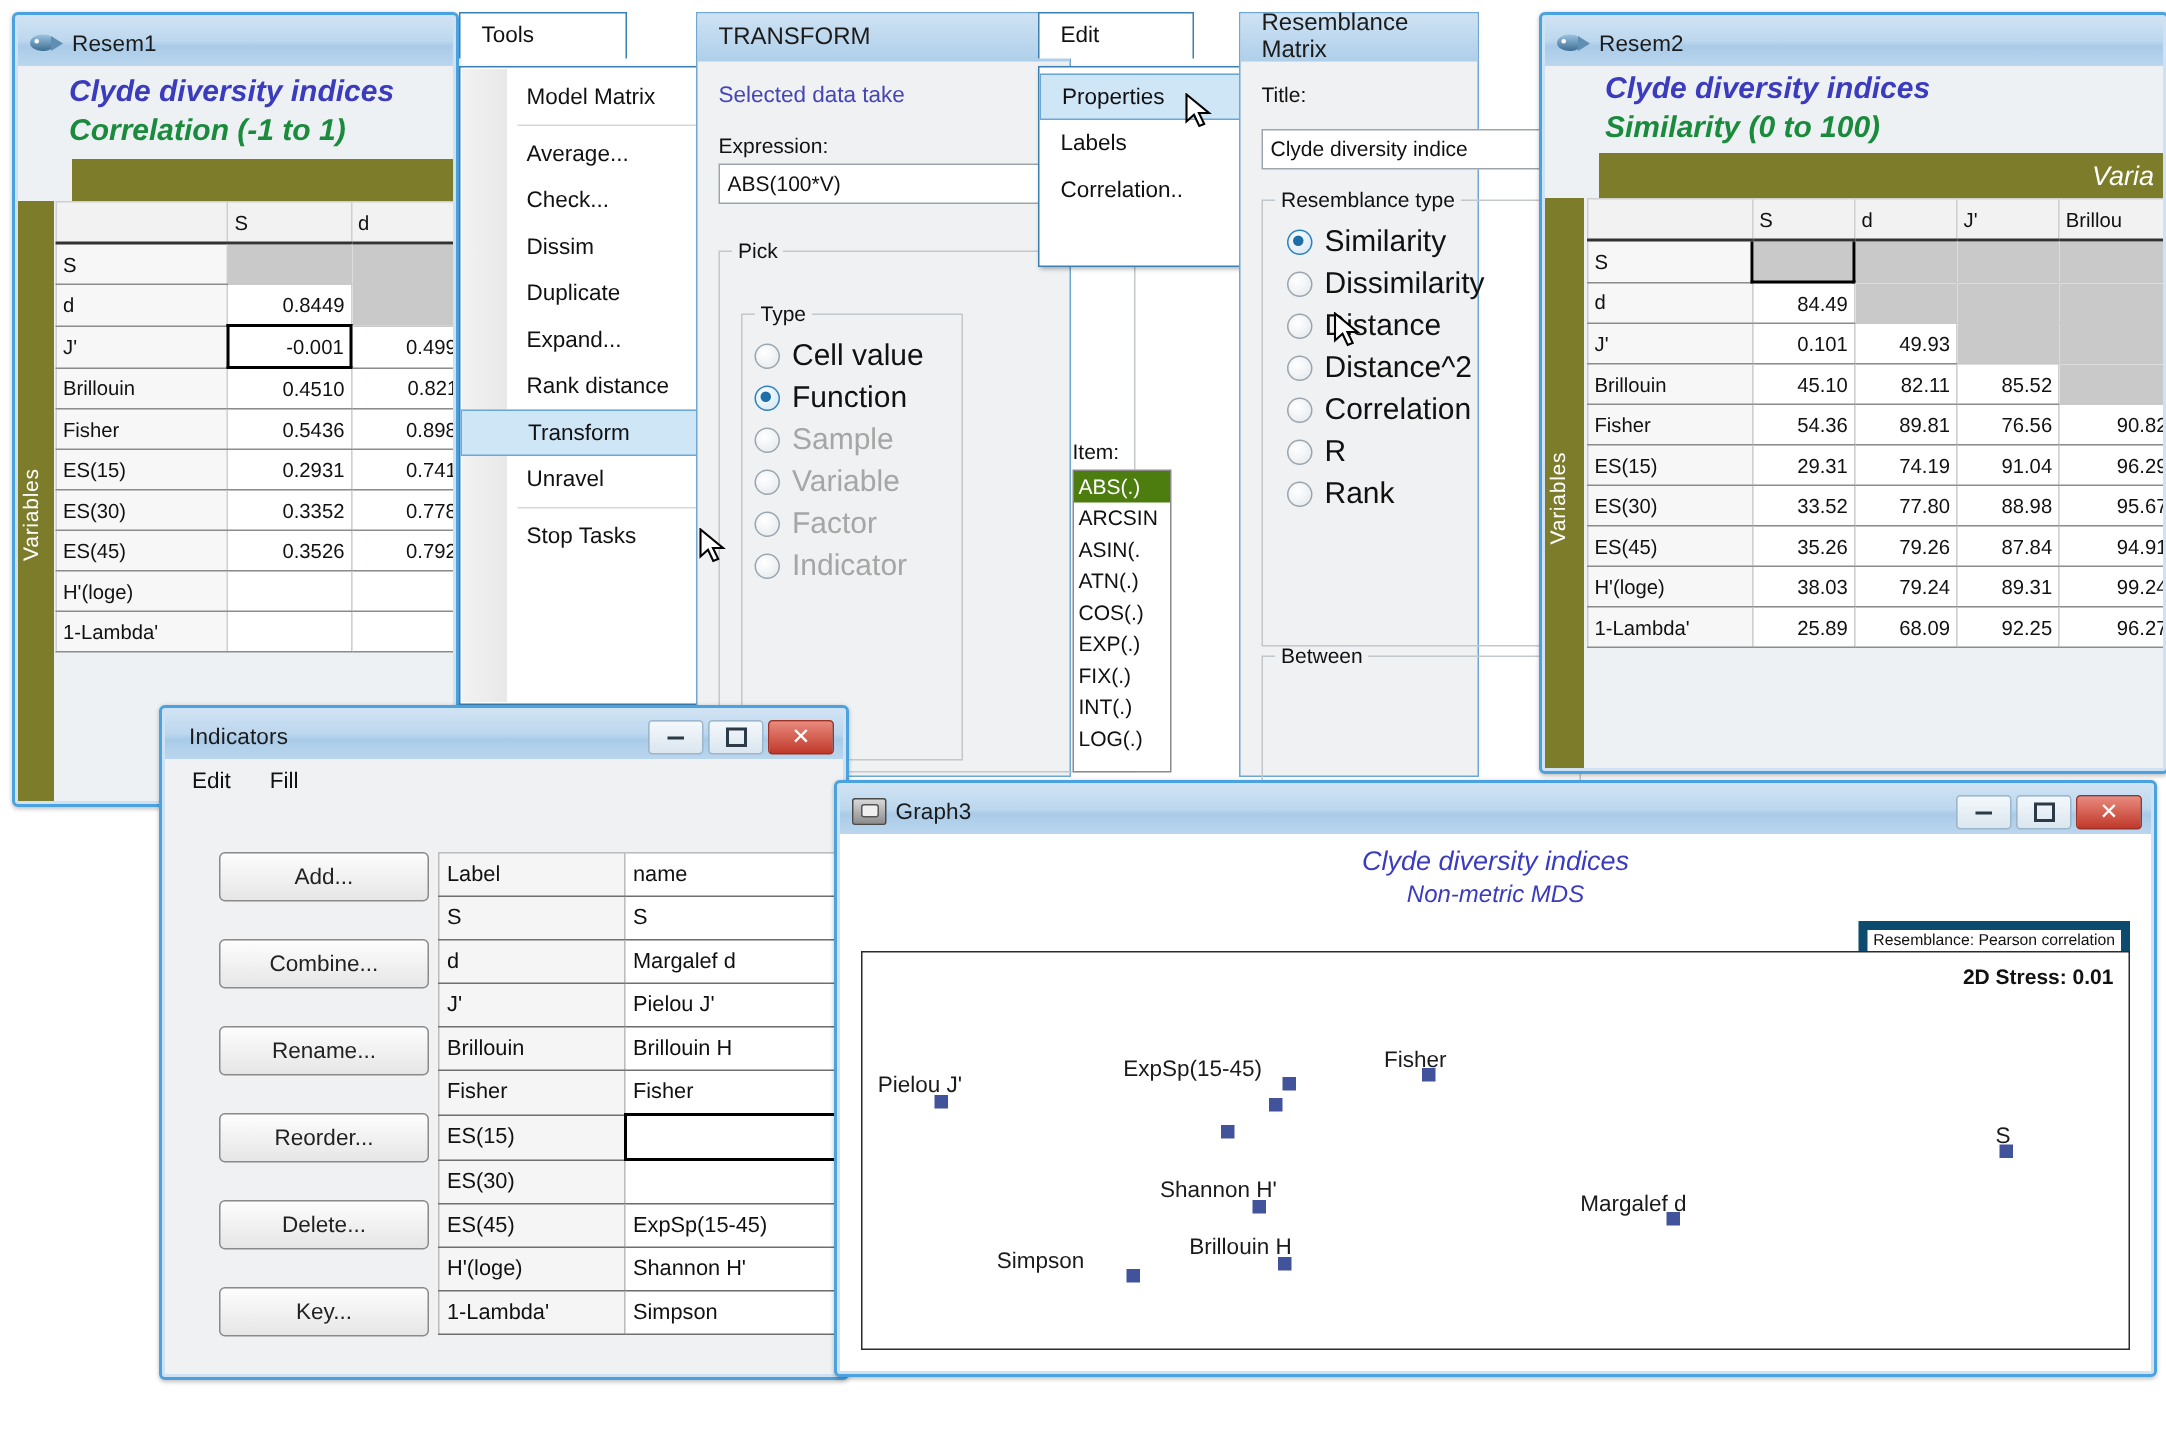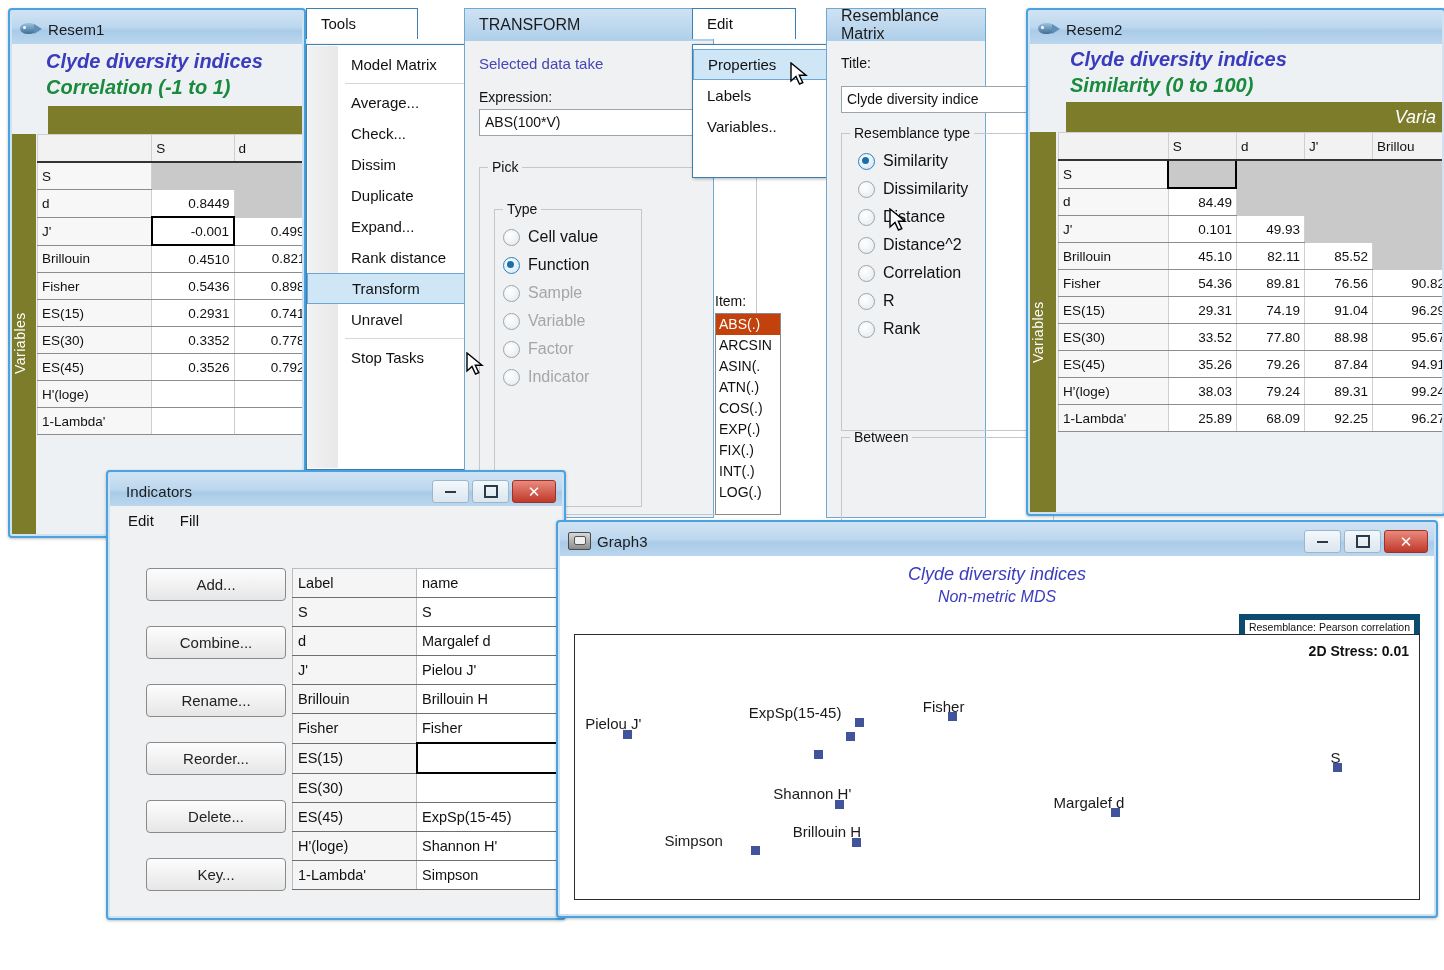--- a/index.html
+++ b/index.html
@@ -47,30 +47,30 @@
 
   
   .dlg{position:absolute;background:#eff1f3;border:1px solid #6fa8d0;box-sizing:border-box;}
   .dtitle{height:32px;background:linear-gradient(to bottom,#cfe2f3,#aecfea);
           display:flex;align-items:center;padding-left:14px;font-size:16px;color:#1b1b1b;}
   .lbl{font-size:14px;}
   .tbox{background:#fff;border:1px solid #9aa5ad;height:25px;line-height:25px;padding:0 5px;font-size:14px;
         white-space:nowrap;overflow:hidden;}
   fieldset.gb{border:1px solid #c3c8cc;margin:0;padding:6px 8px 8px 8px;}
   fieldset.gb > legend{font-size:14px;padding:0 4px;}
-  .radio{display:flex;align-items:center;gap:8px;height:28px;font-size:16px;}
+  .radio{display:flex;align-items:center;gap:8px;height:28px;font-size:20px;}
   .rdot{width:15px;height:15px;border-radius:50%;border:1px solid #9aa5ad;
         background:radial-gradient(circle at 38% 34%,#ffffff,#e3e8ec);flex:none;position:relative;}
   .rdot.on{border-color:#2d82bd;background:radial-gradient(circle at 38% 34%,#ffffff,#cfe4f4);}
   .rdot.on:after{content:"";position:absolute;left:3px;top:3px;width:7px;height:7px;border-radius:50%;
                  background:#1c6fa8;}
   .radio.dis{color:#a6a6a6;}
   .lbox{background:#fff;border:1px solid #8a8a8a;overflow:hidden;font-size:14px;}
   .lbox div{height:21px;line-height:21px;padding-left:3px;white-space:nowrap;}
-  .lbox div.sel{background:#c2410c;color:#fff;}
+  .lbox div.sel{background:#4d7c0f;color:#fff;}
 
   
   .btn{background:linear-gradient(to bottom,#fdfdfd,#e6e6e6);border:1px solid #8a8a8a;border-radius:4px;
        height:31px;display:flex;align-items:center;justify-content:center;font-size:15px;color:#222;}
   table.ind{border-collapse:collapse;table-layout:fixed;padding-left:27px;}
   table.ind td{border:1px solid #bdbdbd;border-bottom:1px solid #6f6f6f;height:28px;padding:0 5px;
                font-size:14.5px;white-space:nowrap;overflow:hidden;background:#fff;}
   table.ind td.lab{background:#f5f5f5;}
   table.ind td.selcell{border:2px solid #000;}
   .menubar{display:flex;gap:26px;padding:6px 0 0 18px;font-size:15px;}
@@ -269,21 +269,21 @@
 <div class="menutab" style="left:692px;top:8px;width:72px;">
   <span>Edit</span>
 </div>
 <div class="menupanel" style="left:692px;top:44px;width:138px;height:132px;">
   <div style="position:relative;padding-top:4px;">
     <div class="mi sel" style="padding-left:14px;">
       <span>Properties</span></div>
     <div class="mi" style="padding-left:14px;">
       <span>Labels</span></div>
     <div class="mi" style="padding-left:14px;">
-      <span>Variables..</span></div>
+      <span>Correlation..</span></div>
   </div>
 </div>
 <div class="cursor" style="left:790px;top:62px;">
   <svg width="20" height="26" viewBox="0 0 20 26">
       <path d="M1 1 L1 19 L6 14.5 L9.5 22 L12.8 20.6 L9.3 13.3 L16 13.3 Z" fill="#fff" stroke="#000" stroke-width="1.4"></path>
     </svg>
 </div>
 
 <div class="dlg" style="left:826px;top:8px;width:160px;height:510px;">
   <div class="dtitle">

